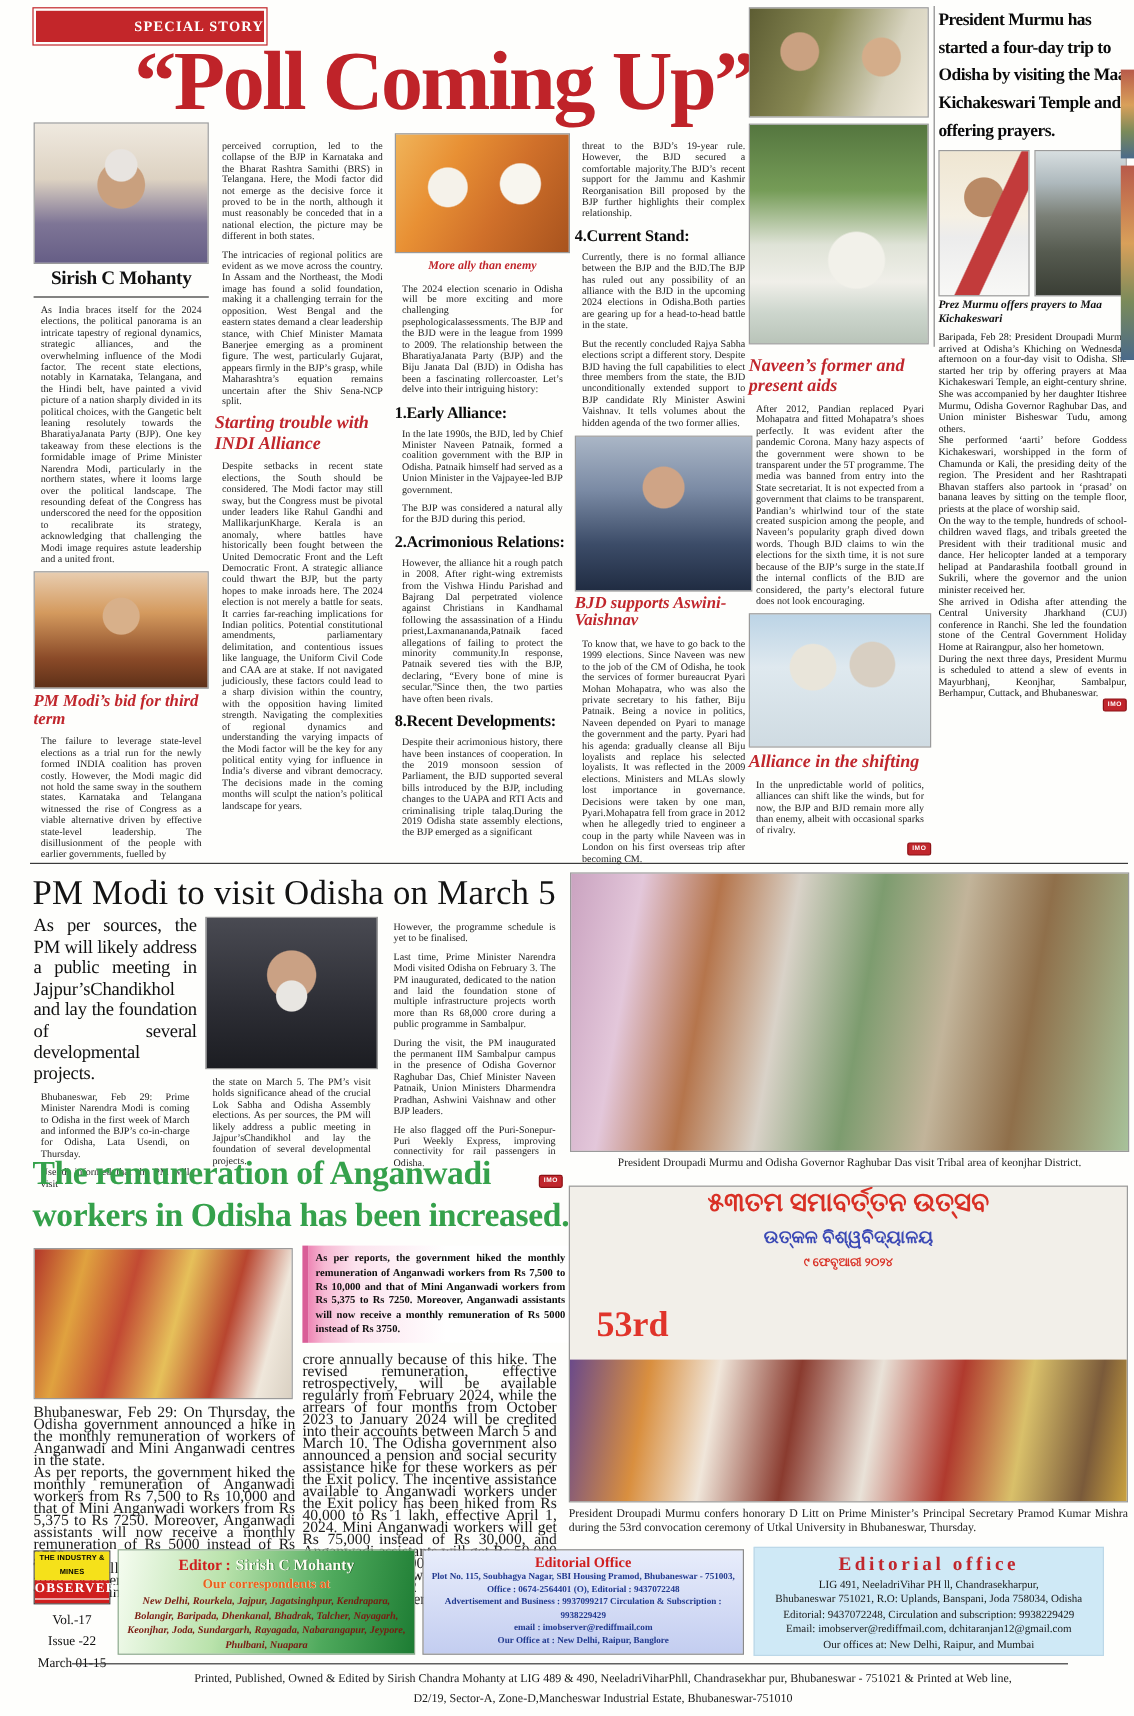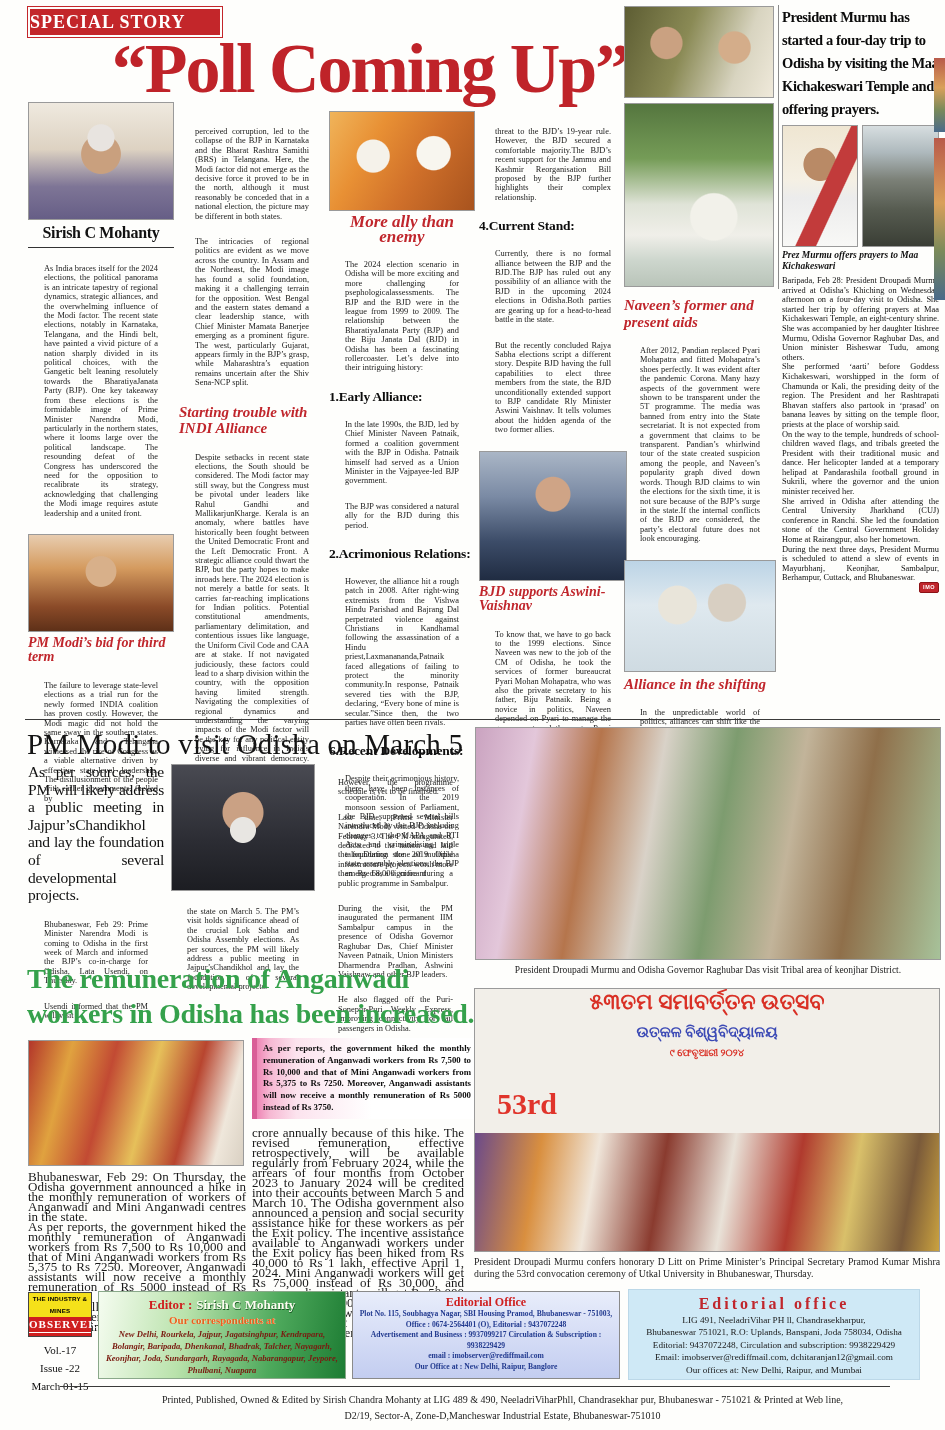--- a/index.html
+++ b/index.html
@@ -1,22 +1,22 @@
 <!DOCTYPE html>
 <html><head>
 <meta charset="utf-8">
 <style>
   html,body{margin:0;padding:0;background:#ffffff;}
   .page{position:relative;width:945px;height:1430px;background:#fefefc;font-family:"Liberation Serif",serif;color:#111;overflow:hidden;}
   .abs{position:absolute;}
   
-  .kicker{background:#c3262a;color:#fff;font-weight:bold;font-size:18px;line-height:26px;text-align:left;letter-spacing:1px;outline:1.5px solid #c3262a;outline-offset:2px;}
+  .kicker{background:#c3262a;color:#fff;font-weight:bold;font-size:12px;line-height:26px;text-align:right;letter-spacing:1px;outline:1.5px solid #c3262a;outline-offset:2px;}
   .main-headline{font-size:70px;line-height:90px;font-weight:bold;color:#bf2329;text-align:center;letter-spacing:-2px;white-space:nowrap;}
   
-  .col p{margin:16px;text-align:justify;font-size:8.4px;line-height:9.4px;color:#1a1a1a;}
+  .col p{margin:6px;text-align:justify;font-size:8.4px;line-height:9.4px;color:#1a1a1a;}
   .sec-head{color:#c0262c;font-weight:bold;font-style:italic;font-size:13px;line-height:14.5px;margin:4px 0 2px;}
   .sec-head.big{font-size:15px;line-height:16.5px;}
   .num-head{font-weight:bold;font-size:13.5px;line-height:15px;margin:3px 0 1px;letter-spacing:-0.2px;color:#0d0d0d;}
   .author-name{font-weight:bold;font-size:16px;text-align:center;padding:4px 0 5px;border-bottom:1px solid #333;margin-bottom:5px;letter-spacing:-0.3px;}
   .ph{width:100%;border:1px solid #9a9a9a;box-sizing:border-box;background:#ccc;}
   .vline{width:1px;background:#8a8a8a;}
   .hline{height:1px;background:#3a3a3a;}
   
   .murmu-head{font-weight:bold;font-size:14.5px;line-height:23px;letter-spacing:-0.4px;color:#0b0b0b;}
   .murmu p{margin:0;text-align:justify;font-size:8.4px;line-height:9.6px;}
@@ -93,28 +93,28 @@
 
   <div class="abs col" style="left:179px;top:111px;width:146px;">
     <p>perceived corruption, led to the collapse of the BJP in Karnataka and the Bharat Rashtra Samithi (BRS) in Telangana. Here, the Modi factor did not emerge as the decisive force it proved to be in the north, although it must reasonably be conceded that in a national election, the picture may be different in both states.</p>
     <p>The intricacies of regional politics are evident as we move across the country. In Assam and the Northeast, the Modi image has found a solid foundation, making it a challenging terrain for the opposition. West Bengal and the eastern states demand a clear leadership stance, with Chief Minister Mamata Banerjee emerging as a prominent figure. The west, particularly Gujarat, appears firmly in the BJP’s grasp, while Maharashtra’s equation remains uncertain after the Shiv Sena-NCP split.</p>
     <div class="sec-head big">Starting trouble with INDI Alliance</div>
     <p>Despite setbacks in recent state elections, the South should be considered. The Modi factor may still sway, but the Congress must be pivotal under leaders like Rahul Gandhi and MallikarjunKharge. Kerala is an anomaly, where battles have historically been fought between the United Democratic Front and the Left Democratic Front. A strategic alliance could thwart the BJP, but the party hopes to make inroads here. The 2024 election is not merely a battle for seats. It carries far-reaching implications for Indian politics. Potential constitutional amendments, parliamentary delimitation, and contentious issues like language, the Uniform Civil Code and CAA are at stake. If not navigated judiciously, these factors could lead to a sharp division within the country, with the opposition having limited strength. Navigating the complexities of regional dynamics and understanding the varying impacts of the Modi factor will be the key for any political entity vying for influence in India’s diverse and vibrant democracy. The decisions made in the coming months will sculpt the nation’s political landscape for years.</p>
   </div>
 
   <div class="abs col" style="left:329px;top:111px;width:146px;">
     <div class="ph ph-handshake" style="height:100px;"></div>
-    <div class="sec-head" style="font-size:17px;text-align:center;">More ally than enemy</div>
+    <div class="sec-head" style="font-size:10px;text-align:center;">More ally than enemy</div>
     <p>The 2024 election scenario in Odisha will be more exciting and more challenging for psephologicalassessments. The BJP and the BJD were in the league from 1999 to 2009. The relationship between the BharatiyaJanata Party (BJP) and the Biju Janata Dal (BJD) in Odisha has been a fascinating rollercoaster. Let’s delve into their intriguing history:</p>
     <div class="num-head">1.Early Alliance:</div>
     <p>In the late 1990s, the BJD, led by Chief Minister Naveen Patnaik, formed a coalition government with the BJP in Odisha. Patnaik himself had served as a Union Minister in the Vajpayee-led BJP government.</p>
     <p>The BJP was considered a natural ally for the BJD during this period.</p>
     <div class="num-head">2.Acrimonious Relations:</div>
     <p>However, the alliance hit a rough patch in 2008. After right-wing extremists from the Vishwa Hindu Parishad and Bajrang Dal perpetrated violence against Christians in Kandhamal following the assassination of a Hindu priest,Laxmanananda,Patnaik faced allegations of failing to protect the minority community.In response, Patnaik severed ties with the BJP, declaring, “Every bone of mine is secular.”Since then, the two parties have often been rivals.</p>
-    <div class="num-head">6.Recent Developments:</div>
+    <div class="num-head">8.Recent Developments:</div>
     <p>Despite their acrimonious history, there have been instances of cooperation. In the 2019 monsoon session of Parliament, the BJD supported several bills introduced by the BJP, including changes to the UAPA and RTI Acts and criminalising triple talaq.During the 2019 Odisha state assembly elections, the BJP emerged as a significant</p>
   </div>
 
   <div class="abs col" style="left:479px;top:111px;width:148px;">
     <p>threat to the BJD’s 19-year rule. However, the BJD secured a comfortable majority.The BJD’s recent support for the Jammu and Kashmir Reorganisation Bill proposed by the BJP further highlights their complex relationship.</p>
     <div class="num-head">4.Current Stand:</div>
     <p>Currently, there is no formal alliance between the BJP and the BJD.The BJP has ruled out any possibility of an alliance with the BJD in the upcoming 2024 elections in Odisha.Both parties are gearing up for a head-to-head battle in the state.</p>
     <p>But the recently concluded Rajya Sabha elections script a different story. Despite BJD having the full capabilities to elect three members from the state, the BJD unconditionally extended support to BJP candidate Rly Minister Aswini Vaishnav. It tells volumes about the hidden agenda of the two former allies.</p>
     <div class="ph ph-vaishnav" style="height:130px;margin:5px 0 4px;"></div>
     <div class="sec-head" style="font-size:14px;">BJD supports Aswini-Vaishnav</div>

